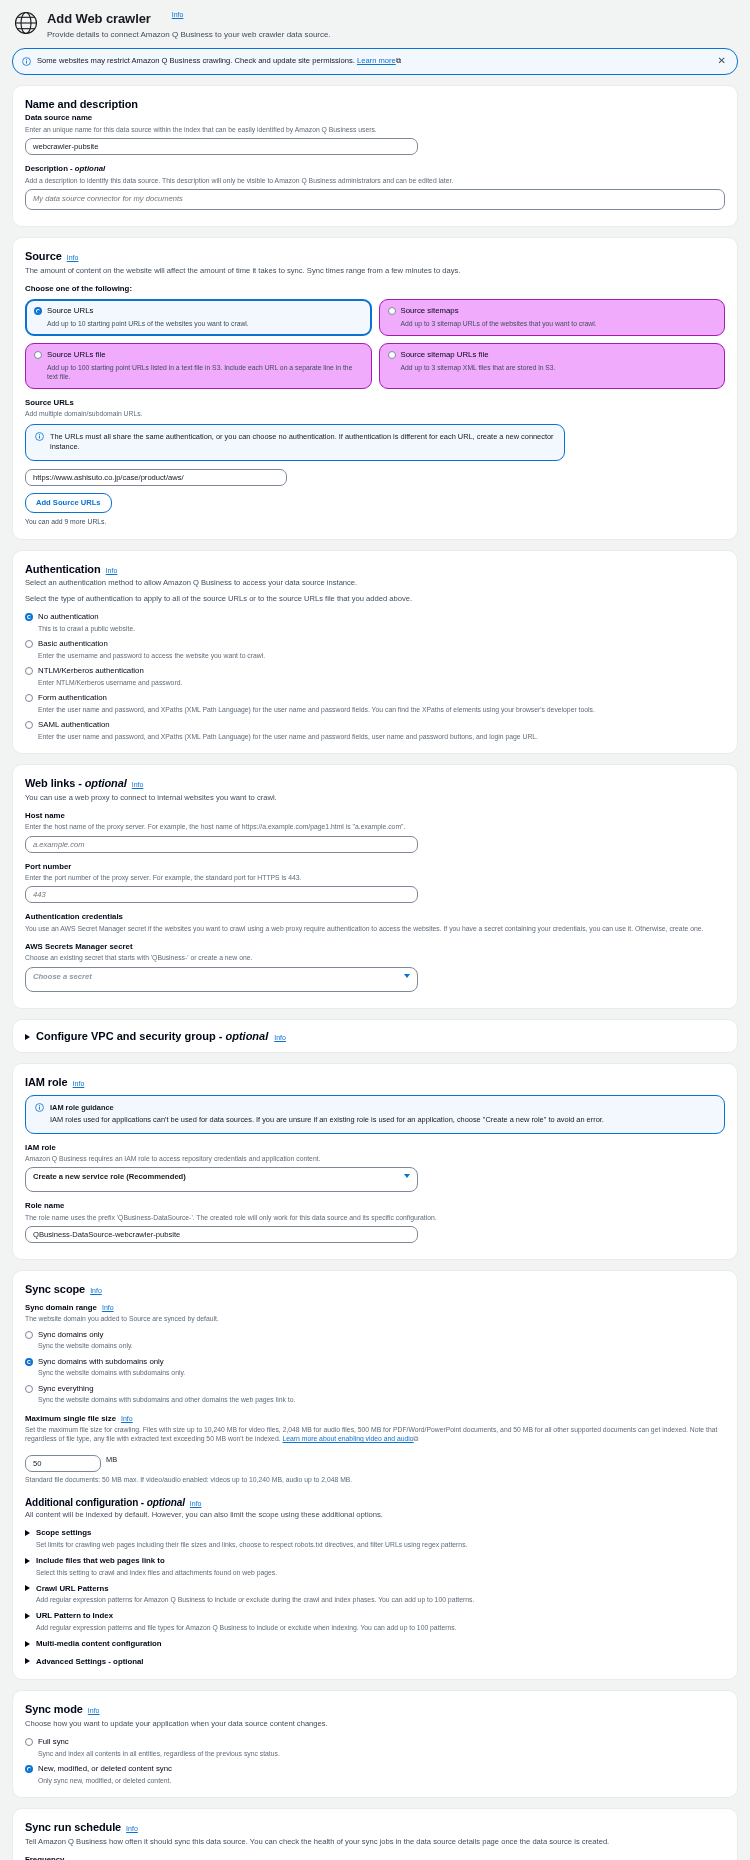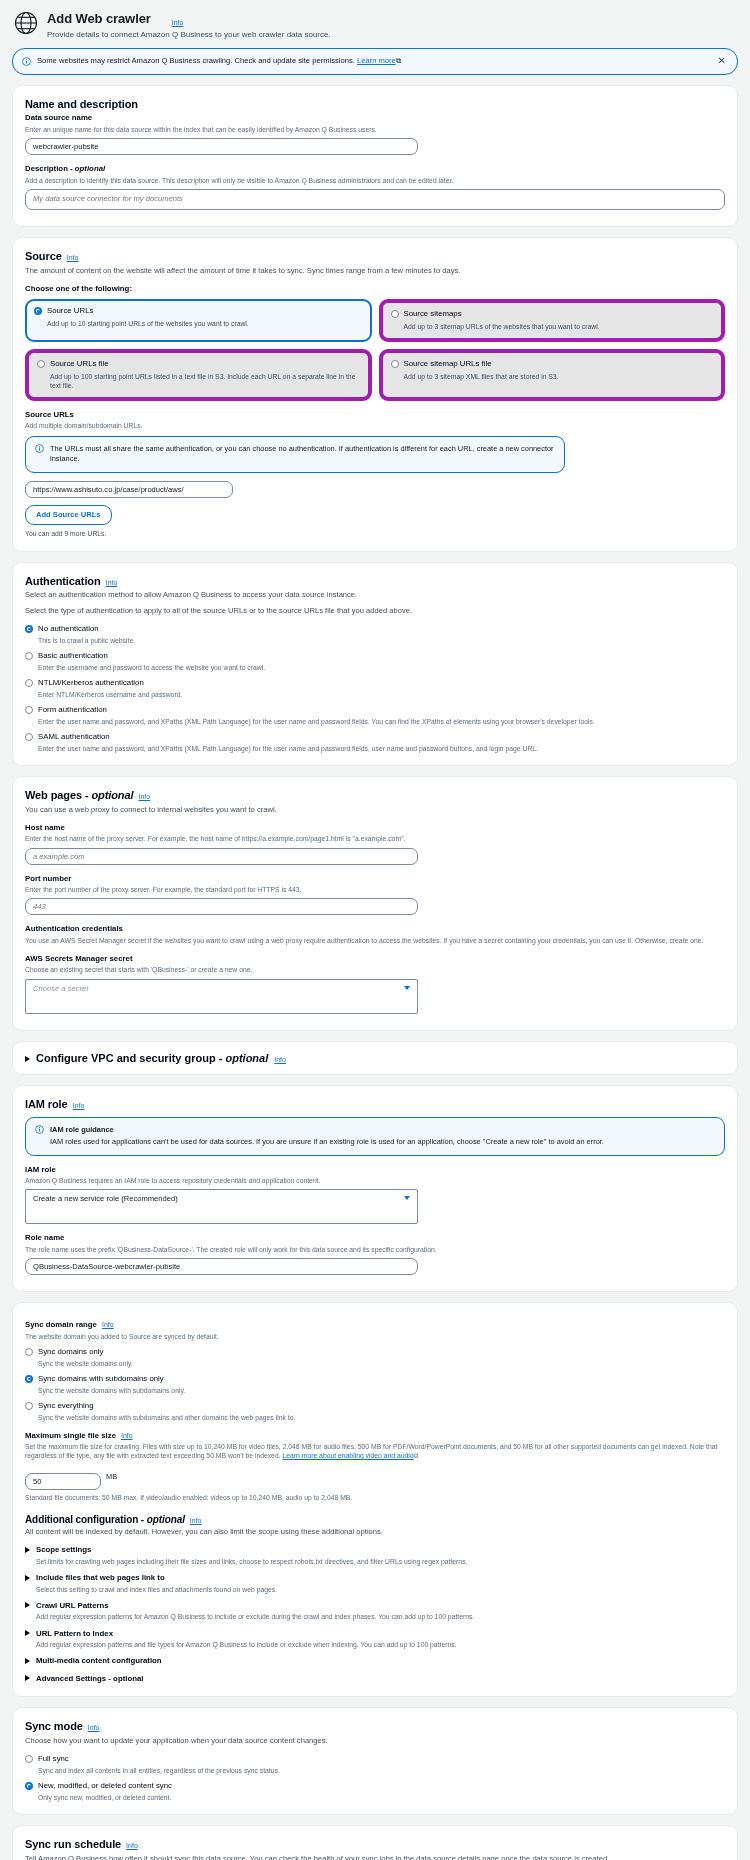--- a/index.html
+++ b/index.html
@@ -8,21 +8,21 @@
     width:750px; background:#f2f3f3;
     font-family:"Liberation Sans", sans-serif;
     color:#16191f; font-size:8px; line-height:1.35;
     -webkit-font-smoothing:antialiased;
   }
   .page { width:750px; padding:0 12px 10px 12px; }
 
   
   .pg-header { display:flex; align-items:flex-start; gap:9px; padding:10px 0 8px 2px; }
   .globe { width:24px; height:24px; flex:0 0 24px; margin-top:1px; }
-  .pg-title-row { display:flex; align-items:flex-end; gap:21px; }
+  .pg-title-row { display:flex; align-items:flex-start; gap:21px; }
   .pg-title { font-size:13px; font-weight:bold; color:#16191f; letter-spacing:-0.1px; }
   .info-link { color:#0972d3; font-size:7px; text-decoration:underline; cursor:pointer; }
   .pg-sub { font-size:8px; color:#414d5c; margin-top:2px; }
 
   
   .alert {
     display:flex; align-items:center; gap:6px;
     border:1px solid #0972d3; background:#f2f8fd; border-radius:13px;
     padding:7px 9px; margin-bottom:10px; font-size:7.6px; color:#16191f;
   }
@@ -49,38 +49,38 @@
   .hint { font-size:6.8px; color:#5f6b7a; margin-top:1px; }
 
   .input {
     display:block; width:100%; height:17px; margin-top:4px;
     border:1px solid #7d8998; border-radius:7px; background:#fff;
     padding:0 7px; font-size:7.6px; color:#16191f;
     font-family:"Liberation Sans", sans-serif; outline:none;
   }
   .input.ph { color:#8d99a8; font-style:italic; }
   .input.narrow { width:393px; }
-  .input.w260 { width:208px; }
+  .input.w260 { width:262px; }
   .input.w76 { width:76px; }
   textarea.input { height:21px; padding:4px 7px; resize:none; line-height:1.4; }
 
   .select {
-    position:relative; display:block; height:35px; margin-top:4px;
-    border:1px solid #7d8998; border-radius:2px; background:#fff;
-    font-size:7.6px; color:#16191f; padding:4px 20px 0 7px;
+    position:relative; display:block; height:25px; margin-top:4px;
+    border:1px solid #7d8998; border-radius:8px; background:#fff;
+    font-size:7.6px; color:#16191f; padding:4px 20px 0 7px;font-weight:bold;
   }
   .select .caret { position:absolute; right:7px; top:6px; width:0;height:0;
     border-left:3.5px solid transparent; border-right:3.5px solid transparent;
     border-top:4px solid #0972d3; }
   .select.ph { color:#8d99a8; font-style:italic; }
   .select.w393 { width:393px; }
 
   
   .tiles { display:grid; grid-template-columns:1fr 1fr; gap:7px; margin-top:5px; }
-  .tile { border:4px solid #a21caf; border-radius:9px; padding:6px 8px 7px 8px; background:#e5e5e5; cursor:pointer; }
+  .tile { border:1px solid #a21caf; border-radius:9px; padding:6px 8px 7px 8px; background:#f0abfc; cursor:pointer; }
   .tile.sel { border:2px solid #0972d3; background:#f2f8fd; padding:5px 7px 6px 7px; }
   .tile-row { display:flex; align-items:flex-start; gap:5px; }
   .tile-ttl { font-size:7.8px; color:#000716; }
   .tile-desc { font-size:6.8px; color:#414d5c; margin-top:2px; margin-left:13px; }
 
   
   .radio { width:8px; height:8px; border-radius:50%; border:1px solid #7d8998; background:#fff;
            flex:0 0 8px; margin-top:1px; display:inline-block; position:relative; }
   .radio.on { border:2.2px solid #0972d3; }
   .radio.on:after { content:""; position:absolute; left:1px; top:1px; width:2.5px; height:2.5px;
@@ -256,21 +256,21 @@
     </div>
     <div class="radio-line">
       <span class="radio"></span>
       <span class="radio-body"><span class="radio-ttl">SAML authentication</span>
       <div class="radio-desc">Enter the user name and password, and XPaths (XML Path Language) for the user name and password fields, user name and password buttons, and login page URL.</div></span>
     </div>
   </div>
 
   <div class="card">
     <div class="sec-head">
-      <span class="sec-title"><span>Web pages - </span><em>optional</em></span>
+      <span class="sec-title"><span>Web links - </span><em>optional</em></span>
       <span class="info-link">Info</span>
     </div>
     <div class="sec-desc">You can use a web proxy to connect to internal websites you want to crawl.</div>
 
     <div class="fld">
       <div class="lbl">Host name</div>
       <div class="hint">Enter the host name of the proxy server. For example, the host name of https://a.example.com/page1.html is "a.example.com".</div>
       <input class="input narrow ph" placeholder="a.example.com" style="">
     </div>
     <div class="fld">
@@ -325,20 +325,24 @@
       </div>
     </div>
     <div class="fld">
       <div class="lbl">Role name</div>
       <div class="hint">The role name uses the prefix 'QBusiness-DataSource-'. The created role will only work for this data source and its specific configuration.</div>
       <input class="input narrow" value="QBusiness-DataSource-webcrawler-pubsite" style="">
     </div>
   </div>
 
   <div class="card">
+    <div class="sec-head">
+      <span class="sec-title">Sync scope</span>
+      <span class="info-link">Info</span>
+    </div>
 
     <div style="margin-top:6px">
       <div class="sec-head" style="margin-bottom:0">
         <span class="lbl">Sync domain range</span>
         <span class="info-link">Info</span>
       </div>
       <div class="hint">The website domain you added to Source are synced by default.</div>
 
       <div class="radio-line">
         <span class="radio"></span>

